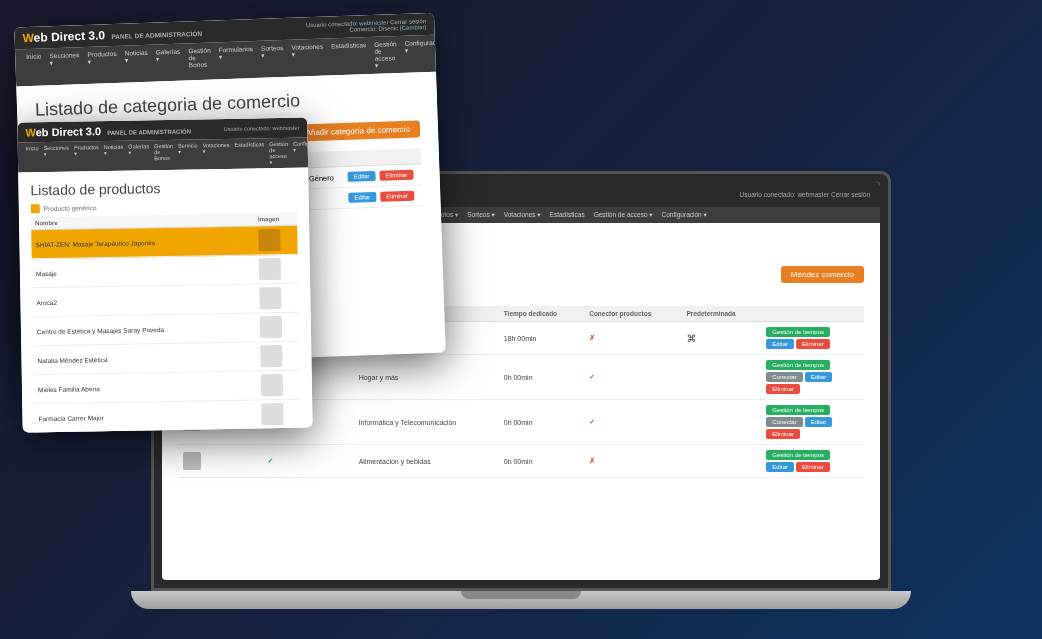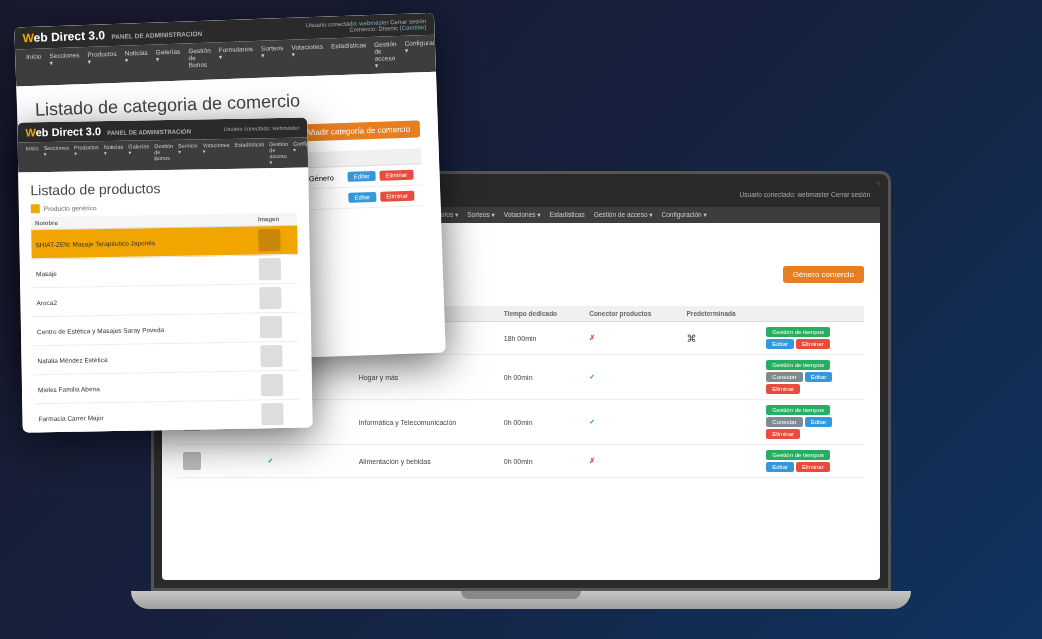--- a/index.html
+++ b/index.html
@@ -271,21 +271,21 @@
           <span class="mini-nav-item">Gestión de acceso ▾</span>
           <span class="mini-nav-item">Configuración ▾</span>
         </div>
         <div class="mini-body">
           <div class="mini-page-title">Listado de comercios</div>
           <div class="mini-search-row">
             <div style="display:flex;gap:4px;align-items:center;">
               <input class="mini-input" type="text" placeholder="Nombre del comercio" style="">
               <button class="btn-buscar">Buscar</button>
             </div>
-            <button class="btn-anadir">Género comercio</button>
+            <button class="btn-anadir">Méndez comercio</button>
           </div>
           <div class="stats-info">
             <strong>TIENDAS:</strong> <span>125</span> &nbsp;
             <strong>TOTAL DEDICADO:</strong> <span>25 horas 00 minutos</span>
           </div>
           <table class="data-table">
             <thead>
               <tr>
                 <th></th>
                 <th>Nombre</th>

